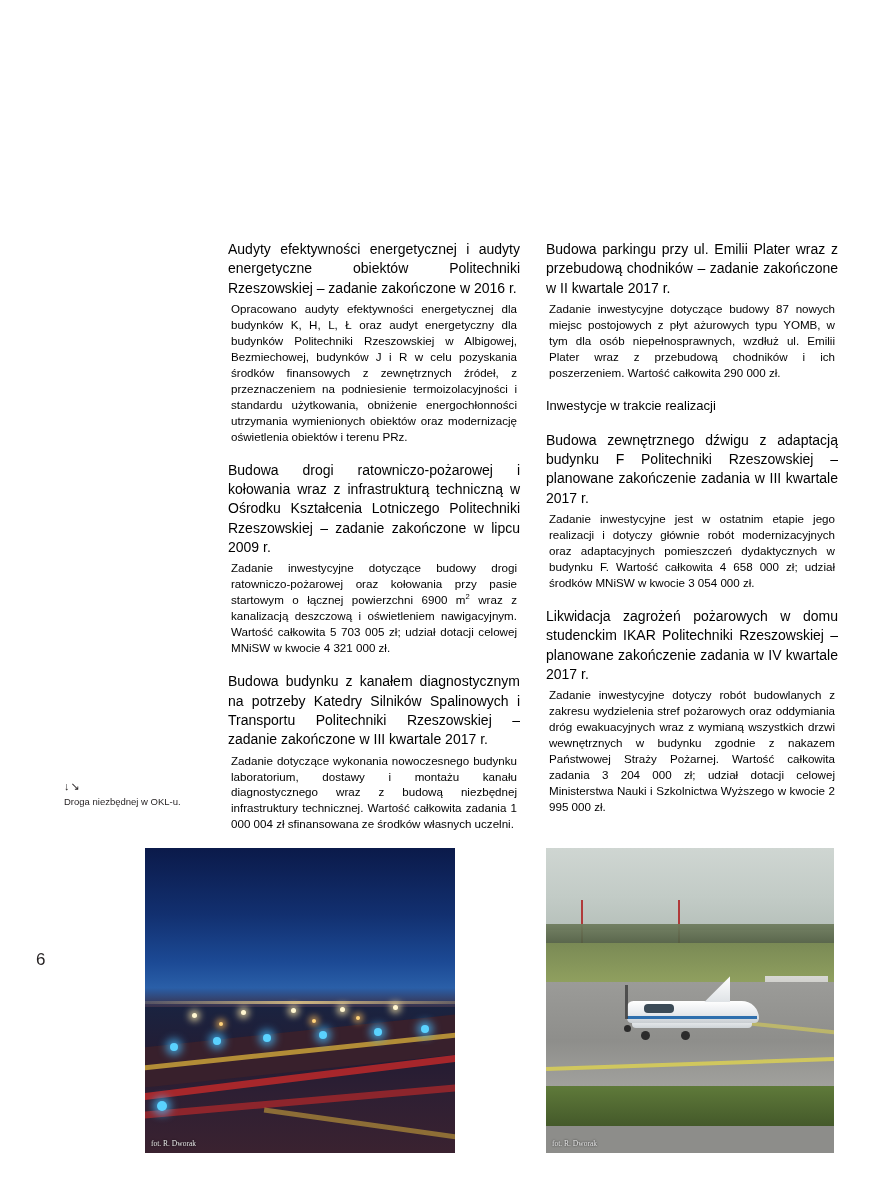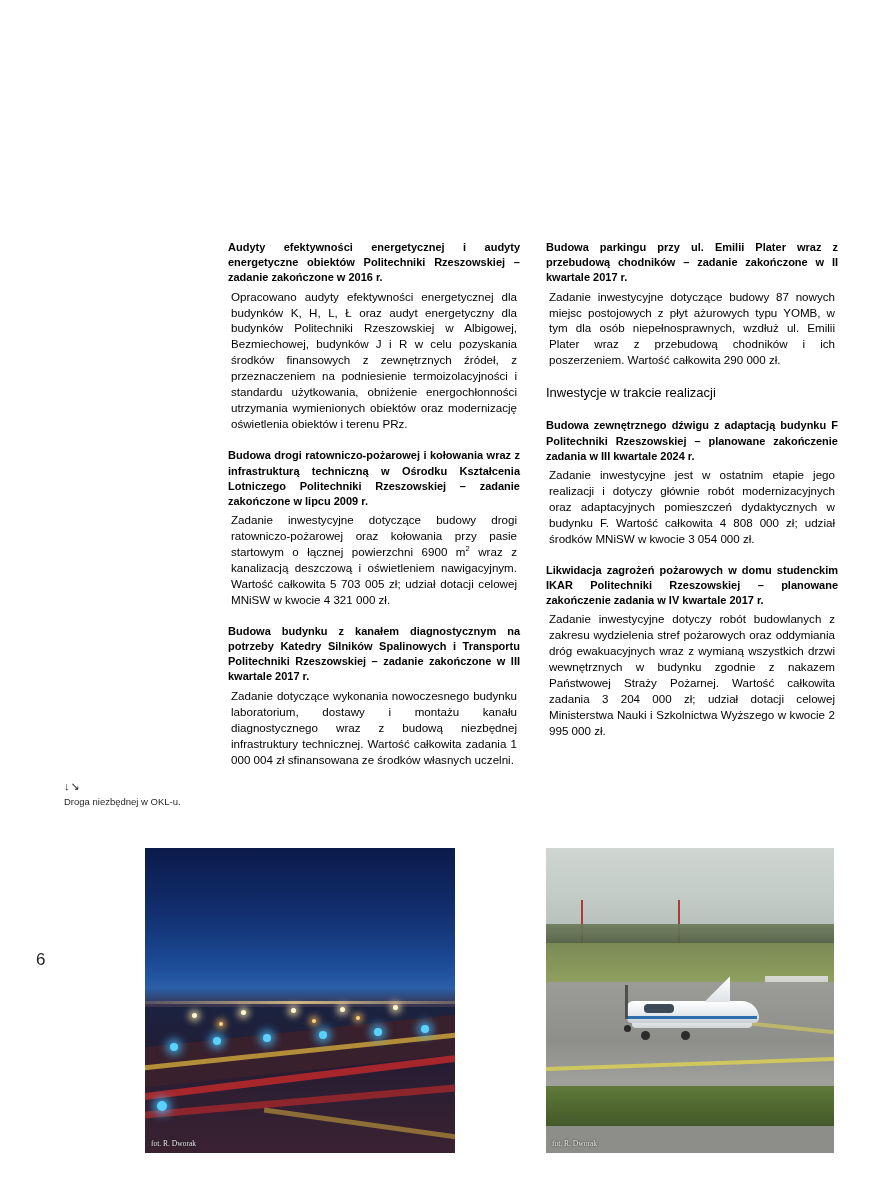--- a/index.html
+++ b/index.html
@@ -53,23 +53,23 @@
     font-size: 11.6px;
     line-height: 1.38;
     text-align: justify;
     color: #000000;
     hyphens: manual;
   }
   .col-left { left: 228px; }
   .col-right { left: 546px; }
 
   .col h3 {
-    font-size: 11px;
+    font-size: 14px;
     line-height: 1.38;
-    font-weight: bold;
+    font-weight: normal;
     margin: 0 0 0 0;
     text-align: justify;
   }
   .col p {
     margin: 3px;
     text-align: justify;
   }
   .block { margin-bottom: 16px; }
   .block:last-child { margin-bottom: 0; }
   .section-head {
@@ -291,22 +291,22 @@
   <div class="col col-right">
 
     <div class="block">
       <h3>Budowa parkingu przy ul. Emilii Plater wraz z przebudową chodników – zadanie zakończone w II kwartale 2017 r.</h3>
       <p>Zadanie inwestycyjne dotyczące budowy 87 nowych miejsc postojowych z płyt ażurowych typu YOMB, w tym dla osób niepełnosprawnych, wzdłuż ul. Emilii Plater wraz z przebudową chodników i ich poszerzeniem. Wartość całkowita 290 000 zł.</p>
     </div>
 
     <div class="section-head">Inwestycje w trakcie realizacji</div>
 
     <div class="block">
-      <h3>Budowa zewnętrznego dźwigu z adaptacją budynku F Politechniki Rzeszowskiej – planowane zakończenie zadania w III kwartale 2024 r.</h3>
-      <p>Zadanie inwestycyjne jest w ostatnim etapie jego realizacji i dotyczy głównie robót modernizacyjnych oraz adaptacyjnych pomieszczeń dydaktycznych w budynku F. Wartość całkowita 4 808 000 zł; udział środków MNiSW w kwocie 3 054 000 zł.</p>
+      <h3>Budowa zewnętrznego dźwigu z adaptacją budynku F Politechniki Rzeszowskiej – planowane zakończenie zadania w III kwartale 2017 r.</h3>
+      <p>Zadanie inwestycyjne jest w ostatnim etapie jego realizacji i dotyczy głównie robót modernizacyjnych oraz adaptacyjnych pomieszczeń dydaktycznych w budynku F. Wartość całkowita 4 658 000 zł; udział środków MNiSW w kwocie 3 054 000 zł.</p>
     </div>
 
     <div class="block">
       <h3>Likwidacja zagrożeń pożarowych w domu studenckim IKAR Politechniki Rzeszowskiej – planowane zakończenie zadania w IV kwartale 2017 r.</h3>
       <p>Zadanie inwestycyjne dotyczy robót budowlanych z zakresu wydzielenia stref pożarowych oraz oddymiania dróg ewakuacyjnych wraz z wymianą wszystkich drzwi wewnętrznych w budynku zgodnie z nakazem Państwowej Straży Pożarnej. Wartość całkowita zadania 3 204 000 zł; udział dotacji celowej Ministerstwa Nauki i Szkolnictwa Wyższego w kwocie 2 995 000 zł.</p>
     </div>
 
   </div>
 
   <div class="photo photo-left">

